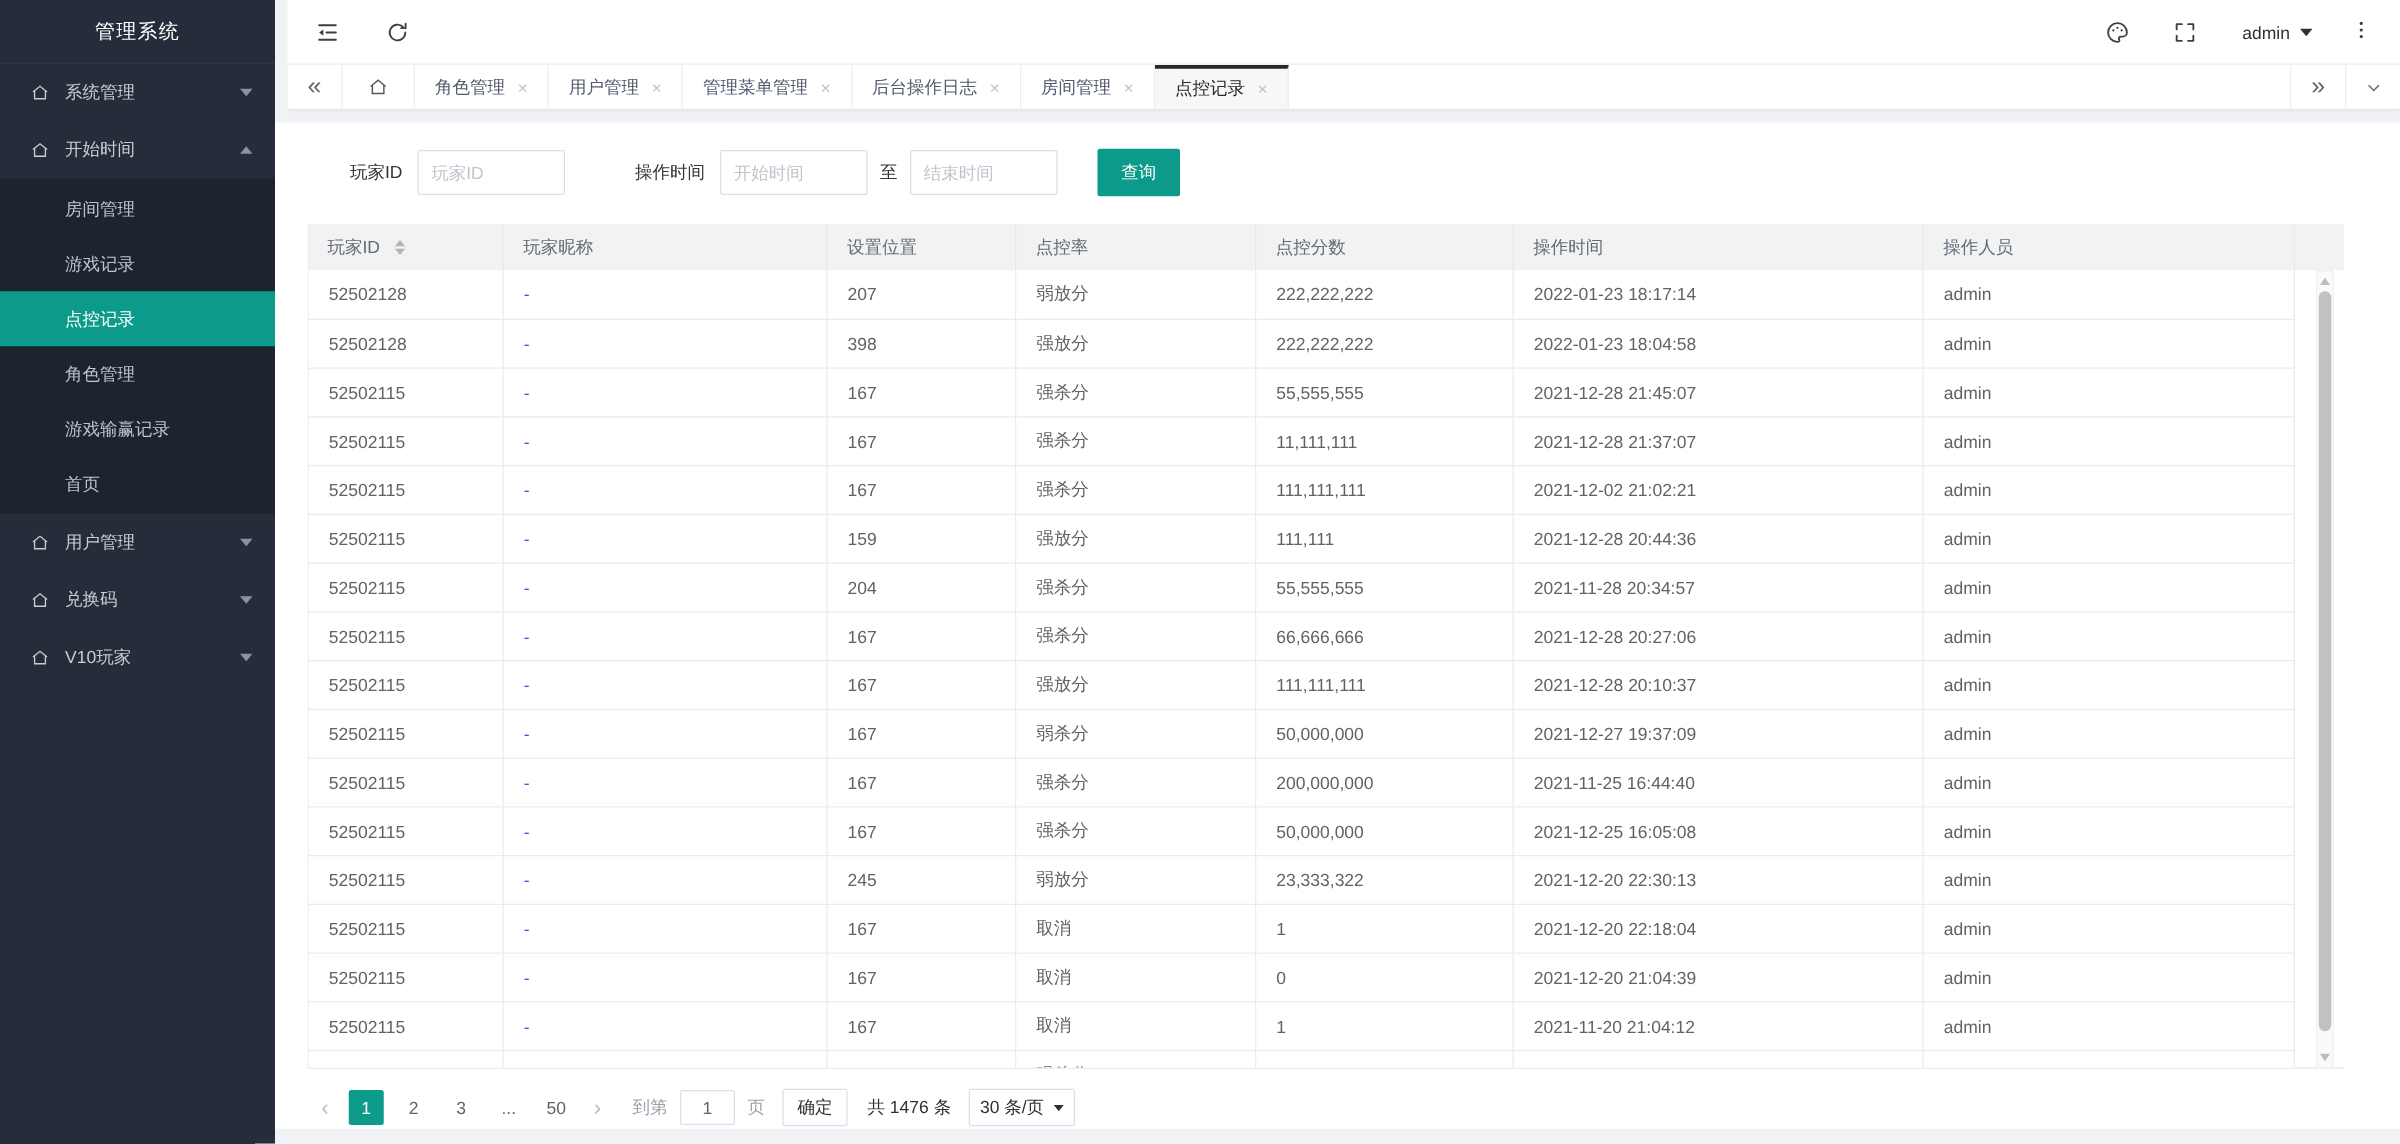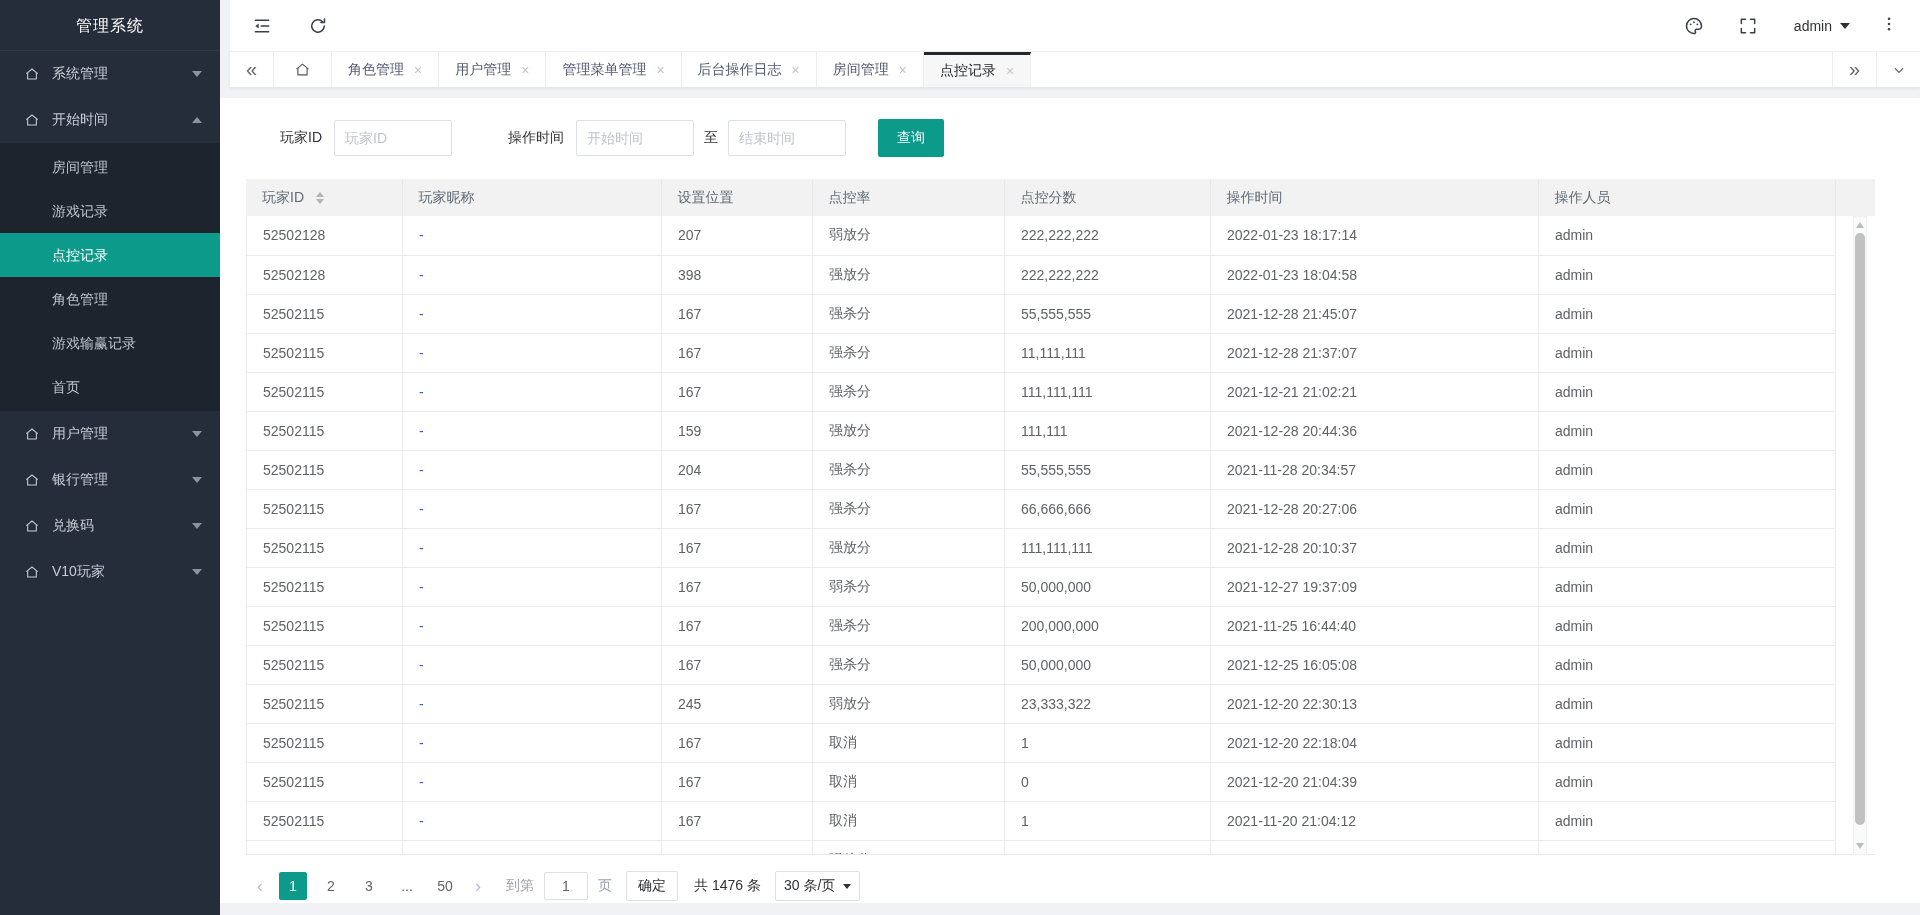--- a/index.html
+++ b/index.html
@@ -165,30 +165,20 @@
   </div>
         </div>
         <div class="nav-group">
     <span class="home-ic">
       <svg viewBox="0 0 24 24">
               <path d="M3.5 11.5 12 4.5l8.5 7"></path>
               <path d="M5.5 10v9.5h13V10"></path>
             </svg>
     </span>
     <span class="glabel">用户管理</span>
-    <i class="caret"></i>
-  </div>
-        <div class="nav-group">
-    <span class="home-ic">
-      <svg viewBox="0 0 24 24">
-              <path d="M3.5 11.5 12 4.5l8.5 7"></path>
-              <path d="M5.5 10v9.5h13V10"></path>
-            </svg>
-    </span>
-    <span class="glabel">银行管理</span>
     <i class="caret"></i>
   </div>
         <div class="nav-group">
     <span class="home-ic">
       <svg viewBox="0 0 24 24">
               <path d="M3.5 11.5 12 4.5l8.5 7"></path>
               <path d="M5.5 10v9.5h13V10"></path>
             </svg>
     </span>
     <span class="glabel">兑换码</span>
@@ -377,21 +367,21 @@
                     <td style="width: 206px;">11,111,111</td>
                     <td style="width: 328px;">2021-12-28 21:37:07</td>
                     <td style="width: 297px;">admin</td>
                   </tr>
                   <tr>
                     <td style="width: 156px;">52502115</td>
                     <td style="width: 259px;"><span class="cell-link">-</span></td>
                     <td style="width: 151px;">167</td>
                     <td style="width: 192px;">强杀分</td>
                     <td style="width: 206px;">111,111,111</td>
-                    <td style="width: 328px;">2021-12-21 21:02:21</td>
+                    <td style="width: 328px;">2021-12-02 21:02:21</td>
                     <td style="width: 297px;">admin</td>
                   </tr>
                   <tr>
                     <td style="width: 156px;">52502115</td>
                     <td style="width: 259px;"><span class="cell-link">-</span></td>
                     <td style="width: 151px;">159</td>
                     <td style="width: 192px;">强放分</td>
                     <td style="width: 206px;">111,111</td>
                     <td style="width: 328px;">2021-12-28 20:44:36</td>
                     <td style="width: 297px;">admin</td>

